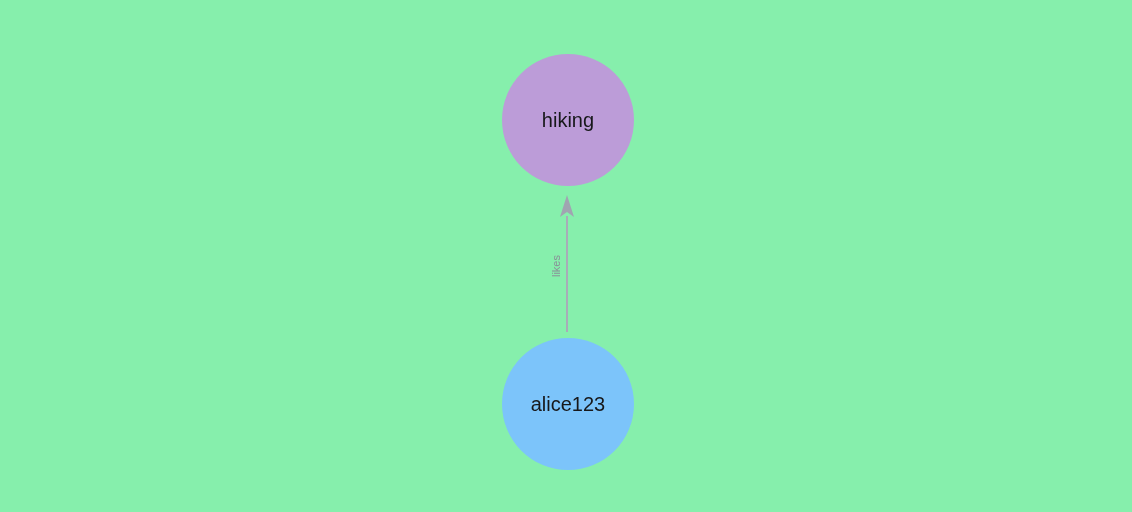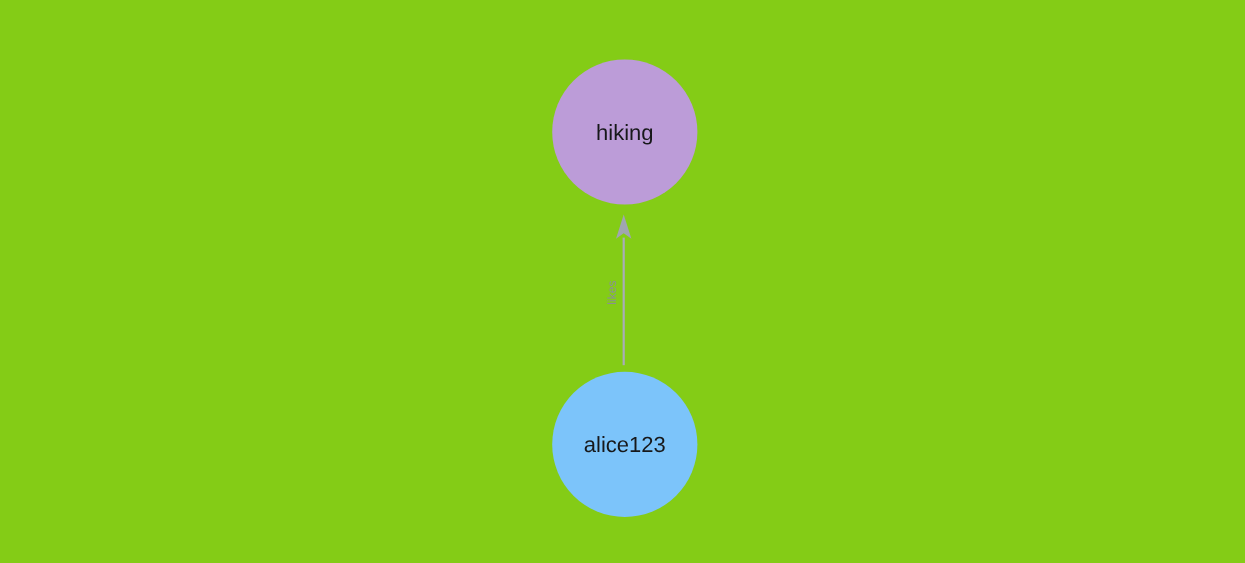--- a/index.html
+++ b/index.html
@@ -48,21 +48,21 @@
     font-family: "Liberation Sans", sans-serif;
     font-size: 11px;
     fill: #8a8f98;
     text-anchor: middle;
     dominant-baseline: middle;
   }
 </style>
 </head>
 <body>
 
-<div id="graph-canvas" style="background: #84cc16;">
+<div id="graph-canvas" style="background: #86efac;">
   <svg id="graph-svg" viewBox="0 0 1132 512" xmlns="http://www.w3.org/2000/svg">
 
      hiking --&gt;
     <g>
       <line class="edge-line" x1="567" y1="332" x2="567" y2="216" stroke="#a8acb8" stroke-width="2"></line>
       <line class="edge-line" x1="567" y1="332" x2="567" y2="216" stroke="#a8acb8" stroke-width="2" opacity="0"></line>
       <polygon class="edge-arrowhead" points="567,195 574,217 567,212 560,217" fill="#a0a5b1"></polygon>
       <text class="edge-label" x="557" y="266" transform="rotate(-90 557 266)" style="font-size: 11px; fill: rgb(138, 143, 152);">likes</text>
     </g>
 

